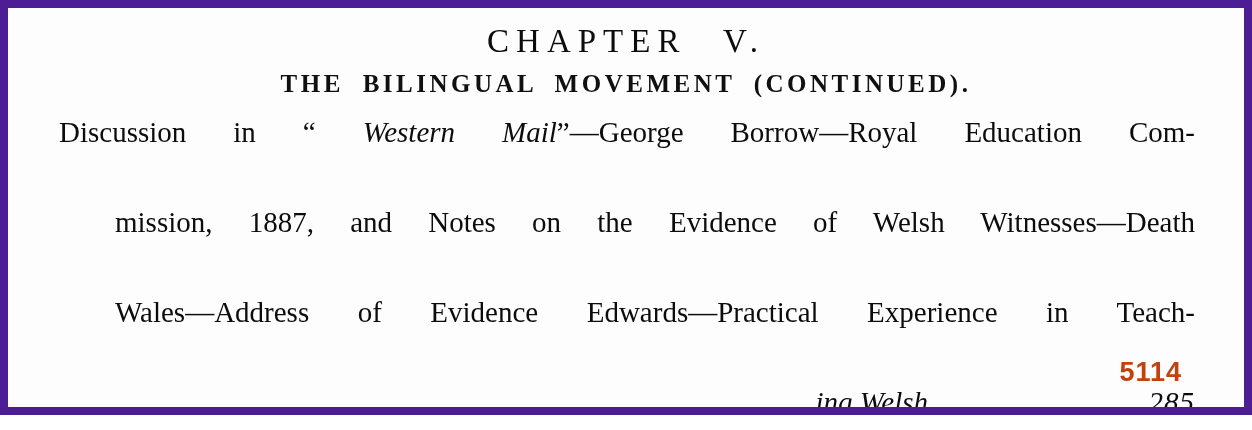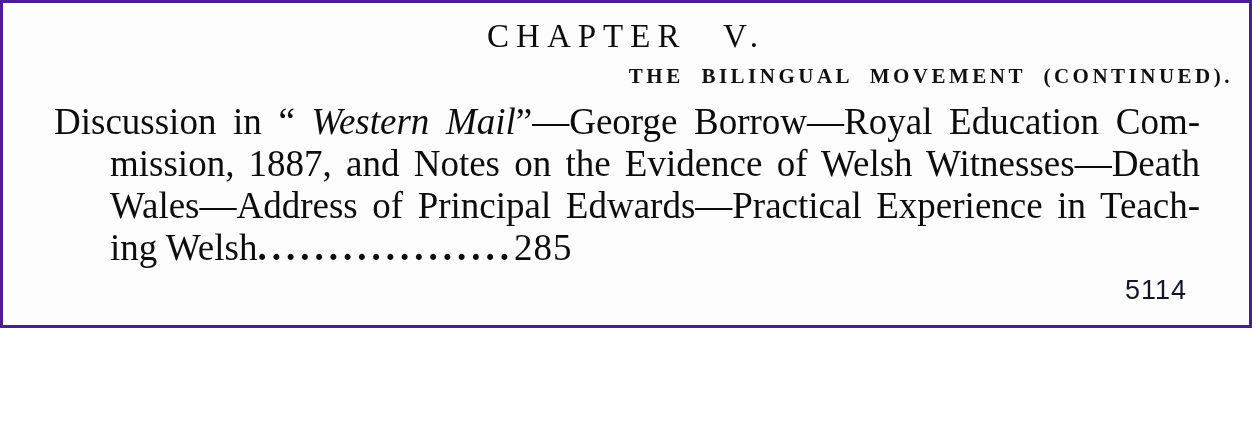--- a/index.html
+++ b/index.html
@@ -4,104 +4,107 @@
 <style>
   * { box-sizing: border-box; }
   html, body {
     margin: 0;
     padding: 0;
     background: #ffffff;
   }
   .page {
     position: relative;
     width: 1252px;
-    height: 328px;
-    border: 3px solid #4c1d95;
+    height: 415px;
+    border: 8px solid #4c1d95;
     background: #fdfdfd;
     color: #0e0e0e;
     font-family: "Liberation Serif", serif;
     overflow: hidden;
   }
   .chapter-title {
     margin: 15px 0 0 0;
     text-align: center;
     font-size: 33px;
     line-height: 1.1;
     font-weight: normal;
     letter-spacing: 7px;
     word-spacing: 22px;
     color: #0c0c0c;
   }
   .section-title {
-    margin: 11px 16px 0 0;
-    text-align: right;
-    font-size: 21px;
+    margin: 11px 0 0 0;
+    text-align: center;
+    font-size: 25px;
     line-height: 1.1;
     font-weight: bold;
     letter-spacing: 3.5px;
     word-spacing: 9px;
     color: #101010;
   }
   .toc-entry {
     margin: 13px 49px 0 51px;
-    font-size: 37px;
+    font-size: 29px;
     line-height: 42px;
     color: #0c0c0c;
   }
   .toc-line {
     text-align: justify;
     text-align-last: justify;
     white-space: nowrap;
   }
   .toc-line.continuation {
     padding-left: 56px;
+    margin-top: 48px;
   }
   .toc-line.leader-line {
     display: flex;
-    justify-content: flex-start;
+    justify-content: flex-end;
     align-items: baseline;
     text-align: left;
     text-align-last: auto;
+    font-style: italic;
   }
   .italic { font-style: italic; }
   .dots {
     letter-spacing: 5px;
     font-weight: bold;
   }
   .page-num {
     letter-spacing: 1px;
   }
   .stamp {
     position: absolute;
     right: 62px;
     bottom: 19px;
     font-family: "Liberation Sans", sans-serif;
     font-size: 27px;
     letter-spacing: 1px;
-    color: #0f172a;
+    color: #c2410c;
+    font-weight: bold;
   }
 </style>
 </head>
 <body>
 
 <div class="page">
 
   <h1 class="chapter-title">CHAPTER V.</h1>
 
   <h2 class="section-title">THE BILINGUAL MOVEMENT (CONTINUED).</h2>
 
   <div class="toc-entry">
 
     <div class="toc-line"><span>Discussion in “ </span><span class="italic">Western Mail</span><span>”—George Borrow—Royal Education Com-</span></div>
 
     <div class="toc-line continuation">mission, 1887, and Notes on the Evidence of Welsh Witnesses—Death</div>
 
 
 
-    <div class="toc-line continuation">Wales—Address of Principal Edwards—Practical Experience in Teach-</div>
+    <div class="toc-line continuation">Wales—Address of Evidence Edwards—Practical Experience in Teach-</div>
 
     <div class="toc-line continuation leader-line">
       <span>ing Welsh</span>
       <span class="dots">...</span>
       <span class="dots">...</span>
       <span class="dots">...</span>
       <span class="dots">...</span>
       <span class="dots">...</span>
       <span class="dots">...</span>
       <span class="page-num">285</span>

